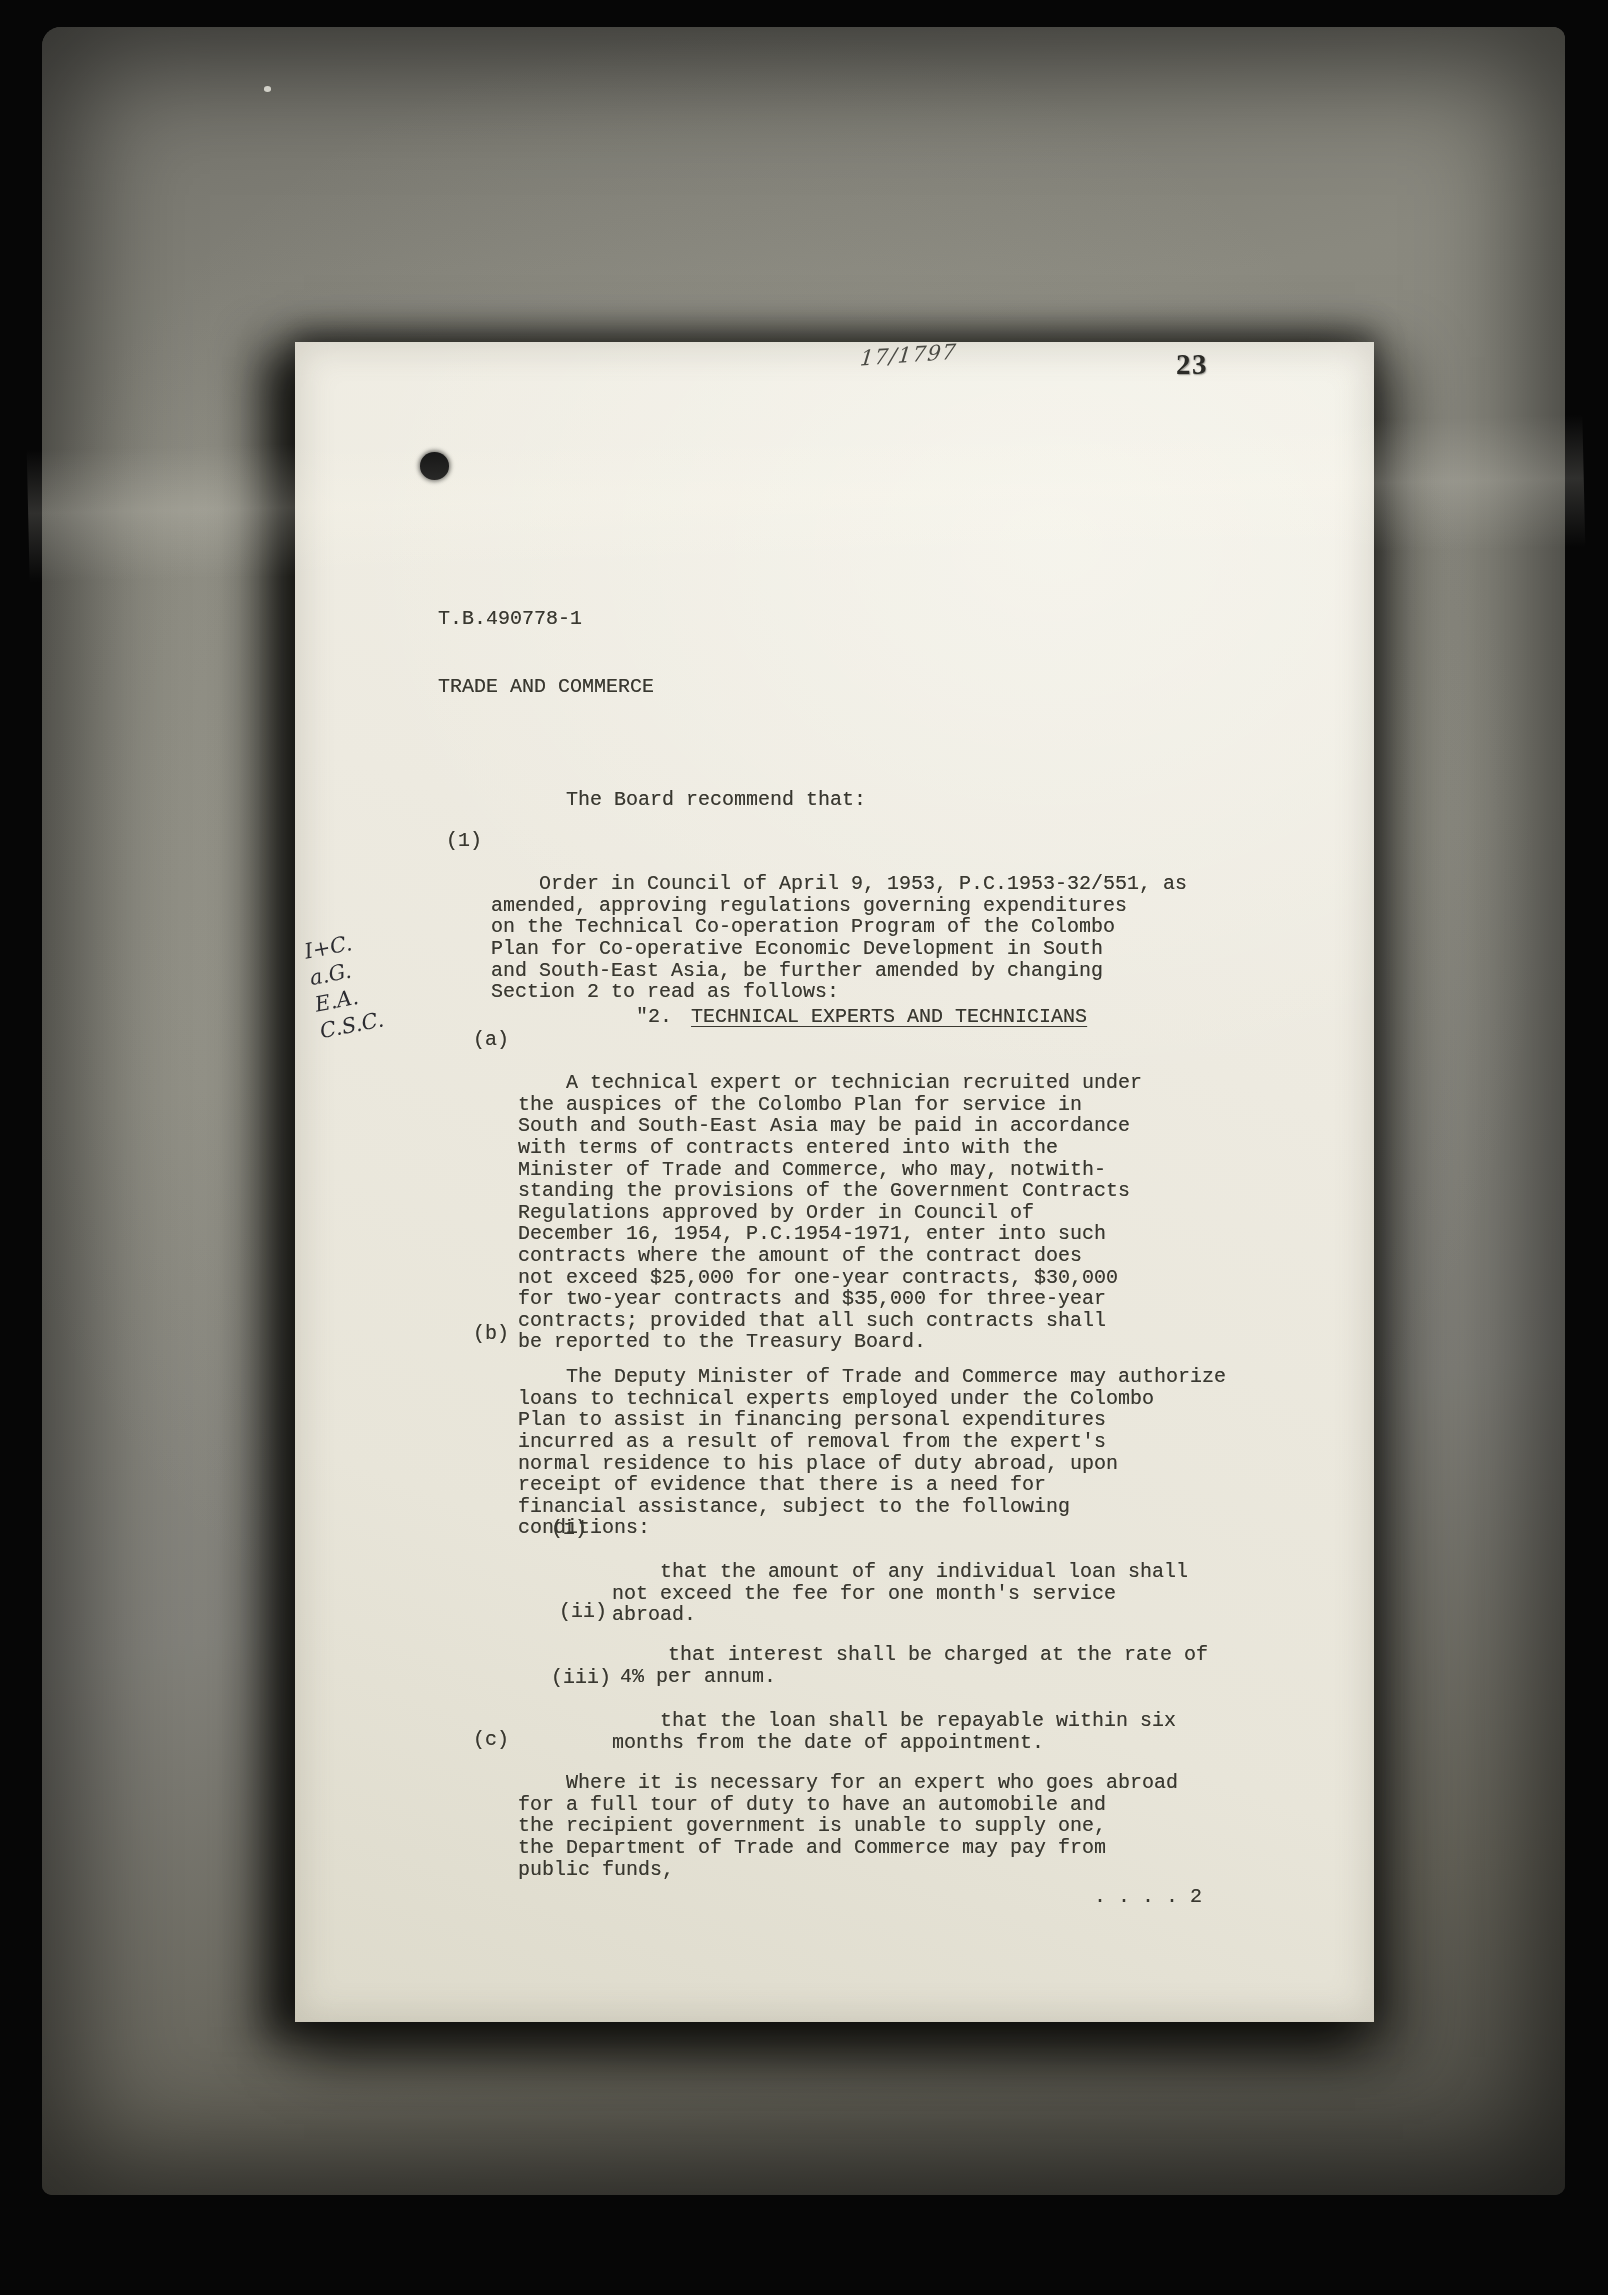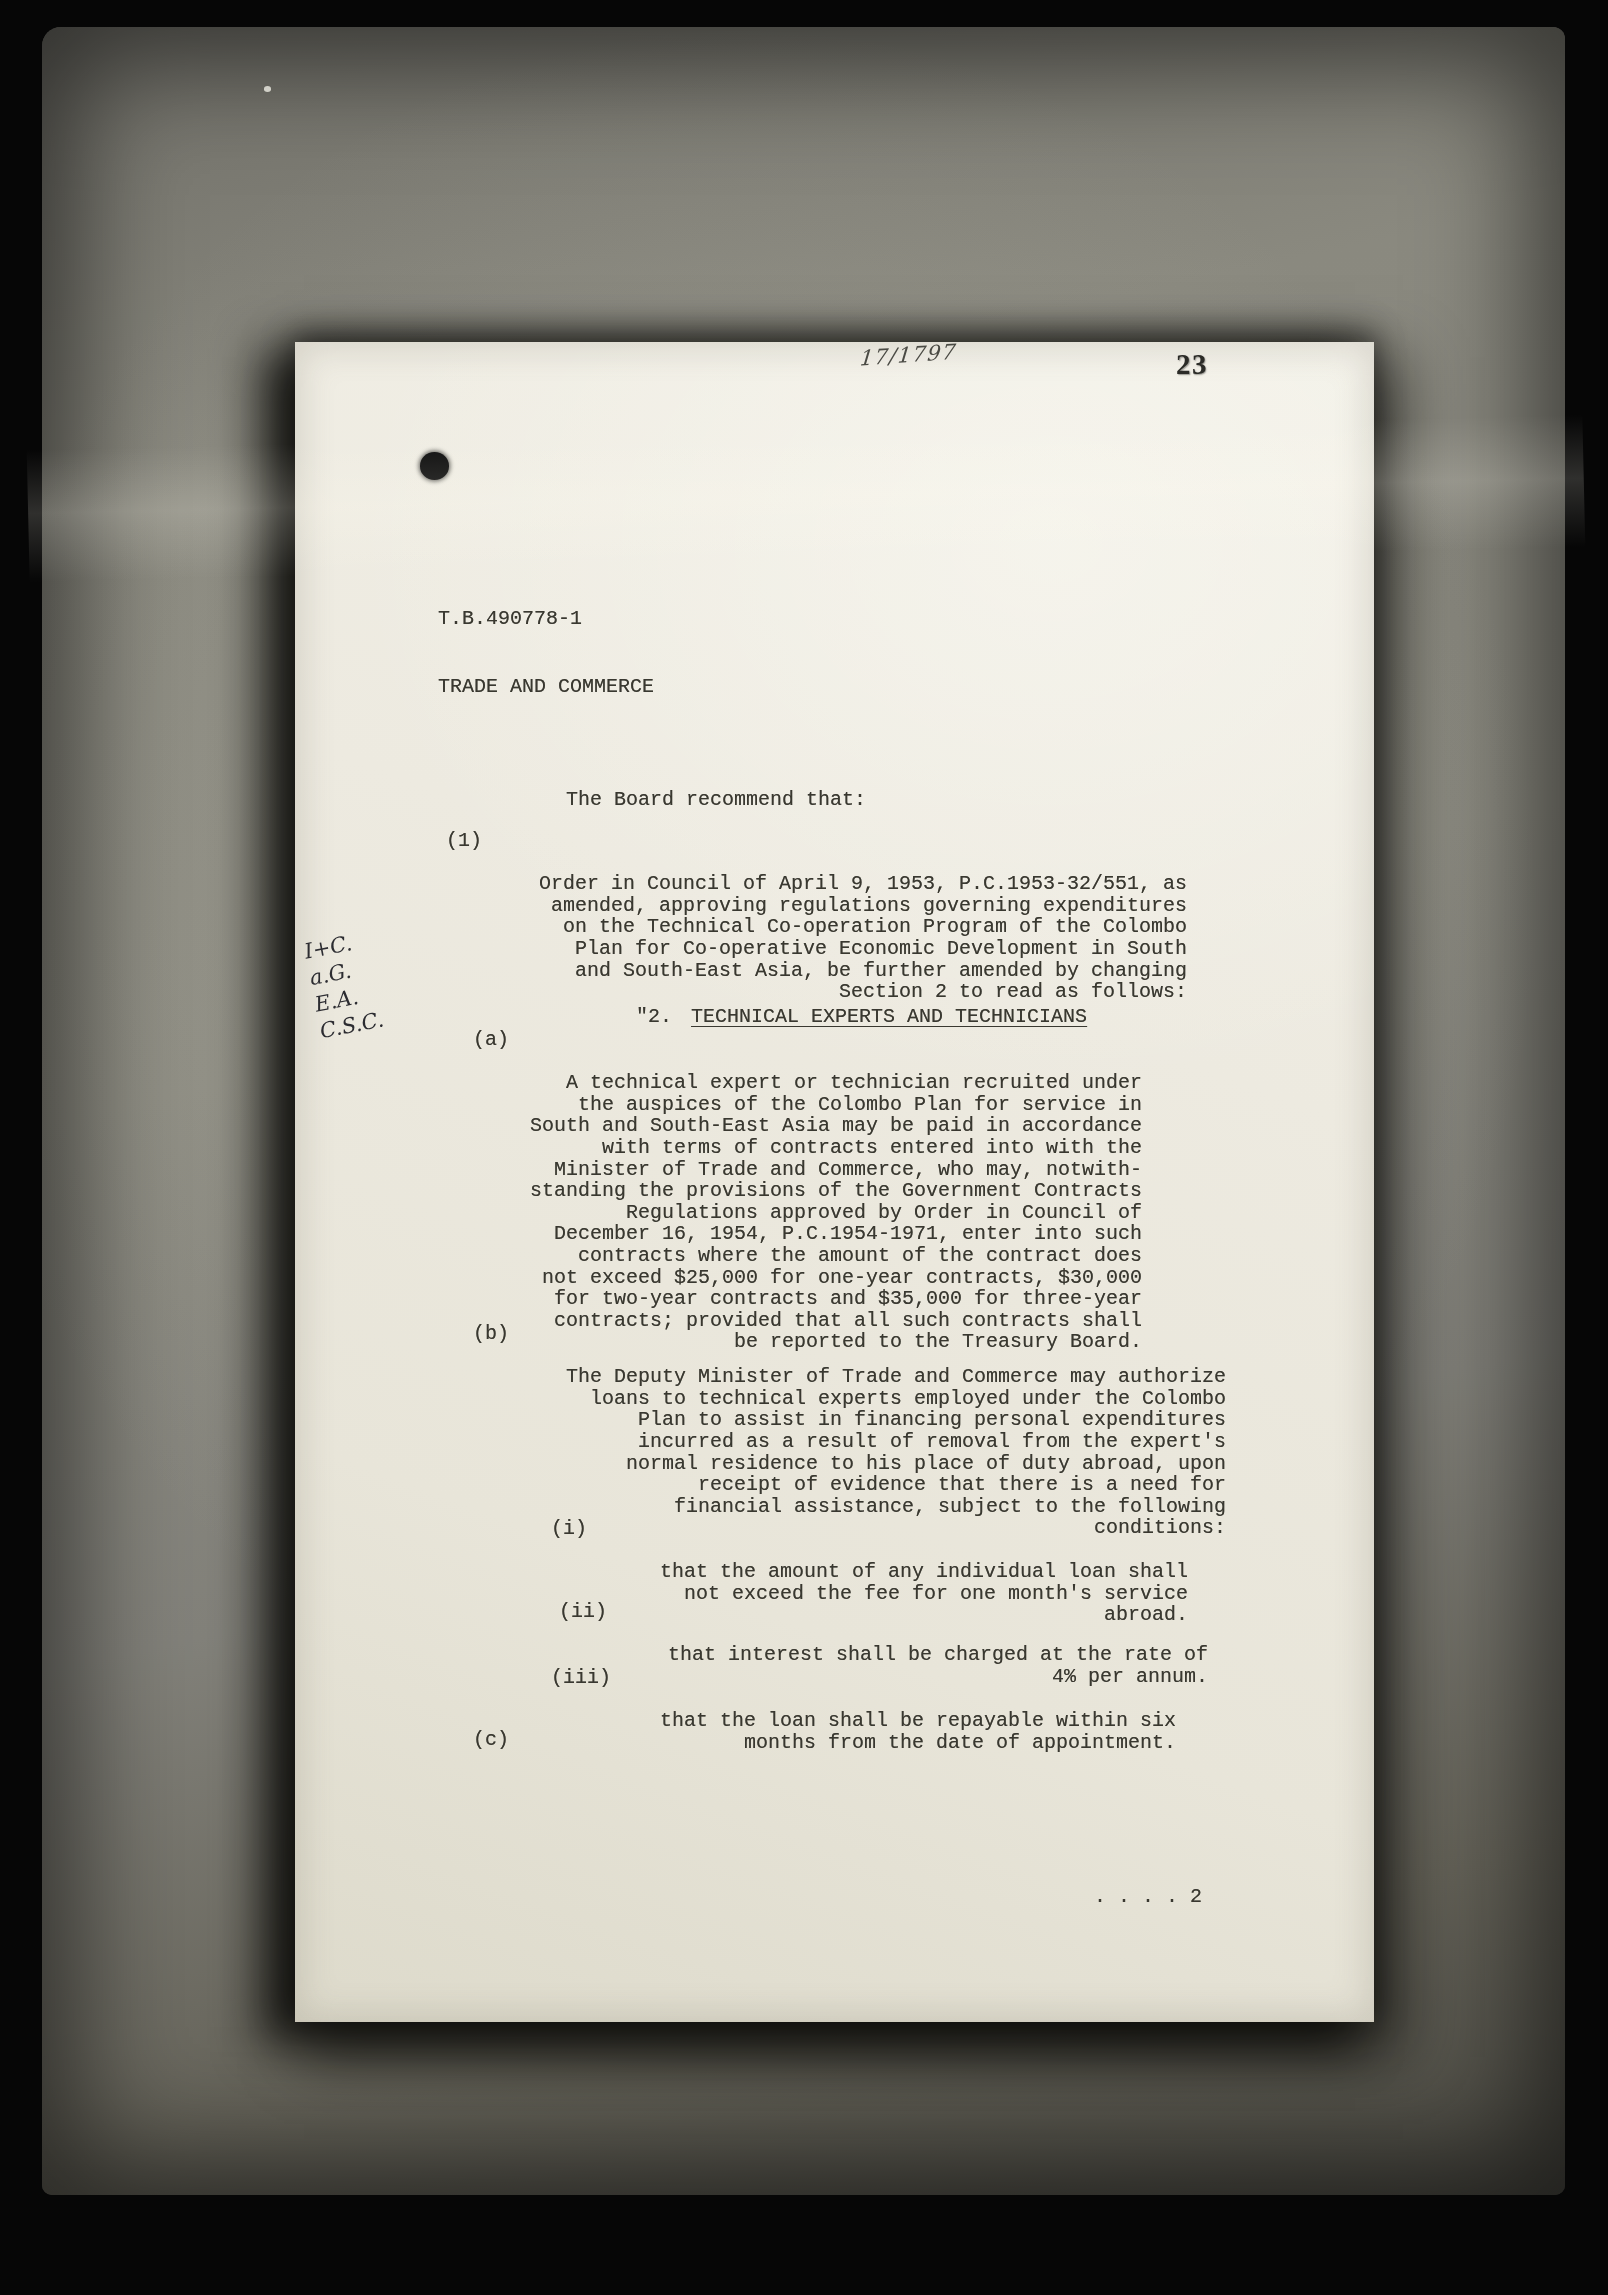--- a/index.html
+++ b/index.html
@@ -52,21 +52,20 @@
 
   
   .tw {
     position: absolute;
     font-family: "Liberation Mono", "DejaVu Sans Mono", monospace;
     font-size: 20px;
     line-height: 21.6px;
     color: #393830;
     white-space: pre;
     text-shadow: 0 0 0.6px rgba(52,50,44,0.6);
-    text-align: right;
   }
   .para { position: absolute; }
   .marker { position: absolute; top: 0; }
   .m-para  { left: -45px; }
   .m-sub   { left: -61px; }
   .underlined {
     text-underline-offset: 3.7px;
     text-decoration-thickness: 1.4px;
   }
   .heading-title {
@@ -212,20 +211,25 @@
   </div>
 
   <div class="tw para" style="left:317px; top:1325px;">
     <span class="marker m-sub">(iii)</span>
     <span class="lines">that the loan shall be repayable within six
 months from the date of appointment.</span>
   </div>
 
   <div class="tw para" style="left:223px; top:1387px;">
     <span class="marker m-para">(c)</span>
+    <span class="lines">Where it is necessary for an expert who goes abroad
+for a full tour of duty to have an automobile and
+the recipient government is unable to supply one,
+the Department of Trade and Commerce may pay from
+public funds,</span>
   </div>
 
   <div class="tw" style="left:799px; top:1544px;">. . . . 2</div>
 
 </div>
 
 <div class="glare"></div>
 
 
 </body></html>

